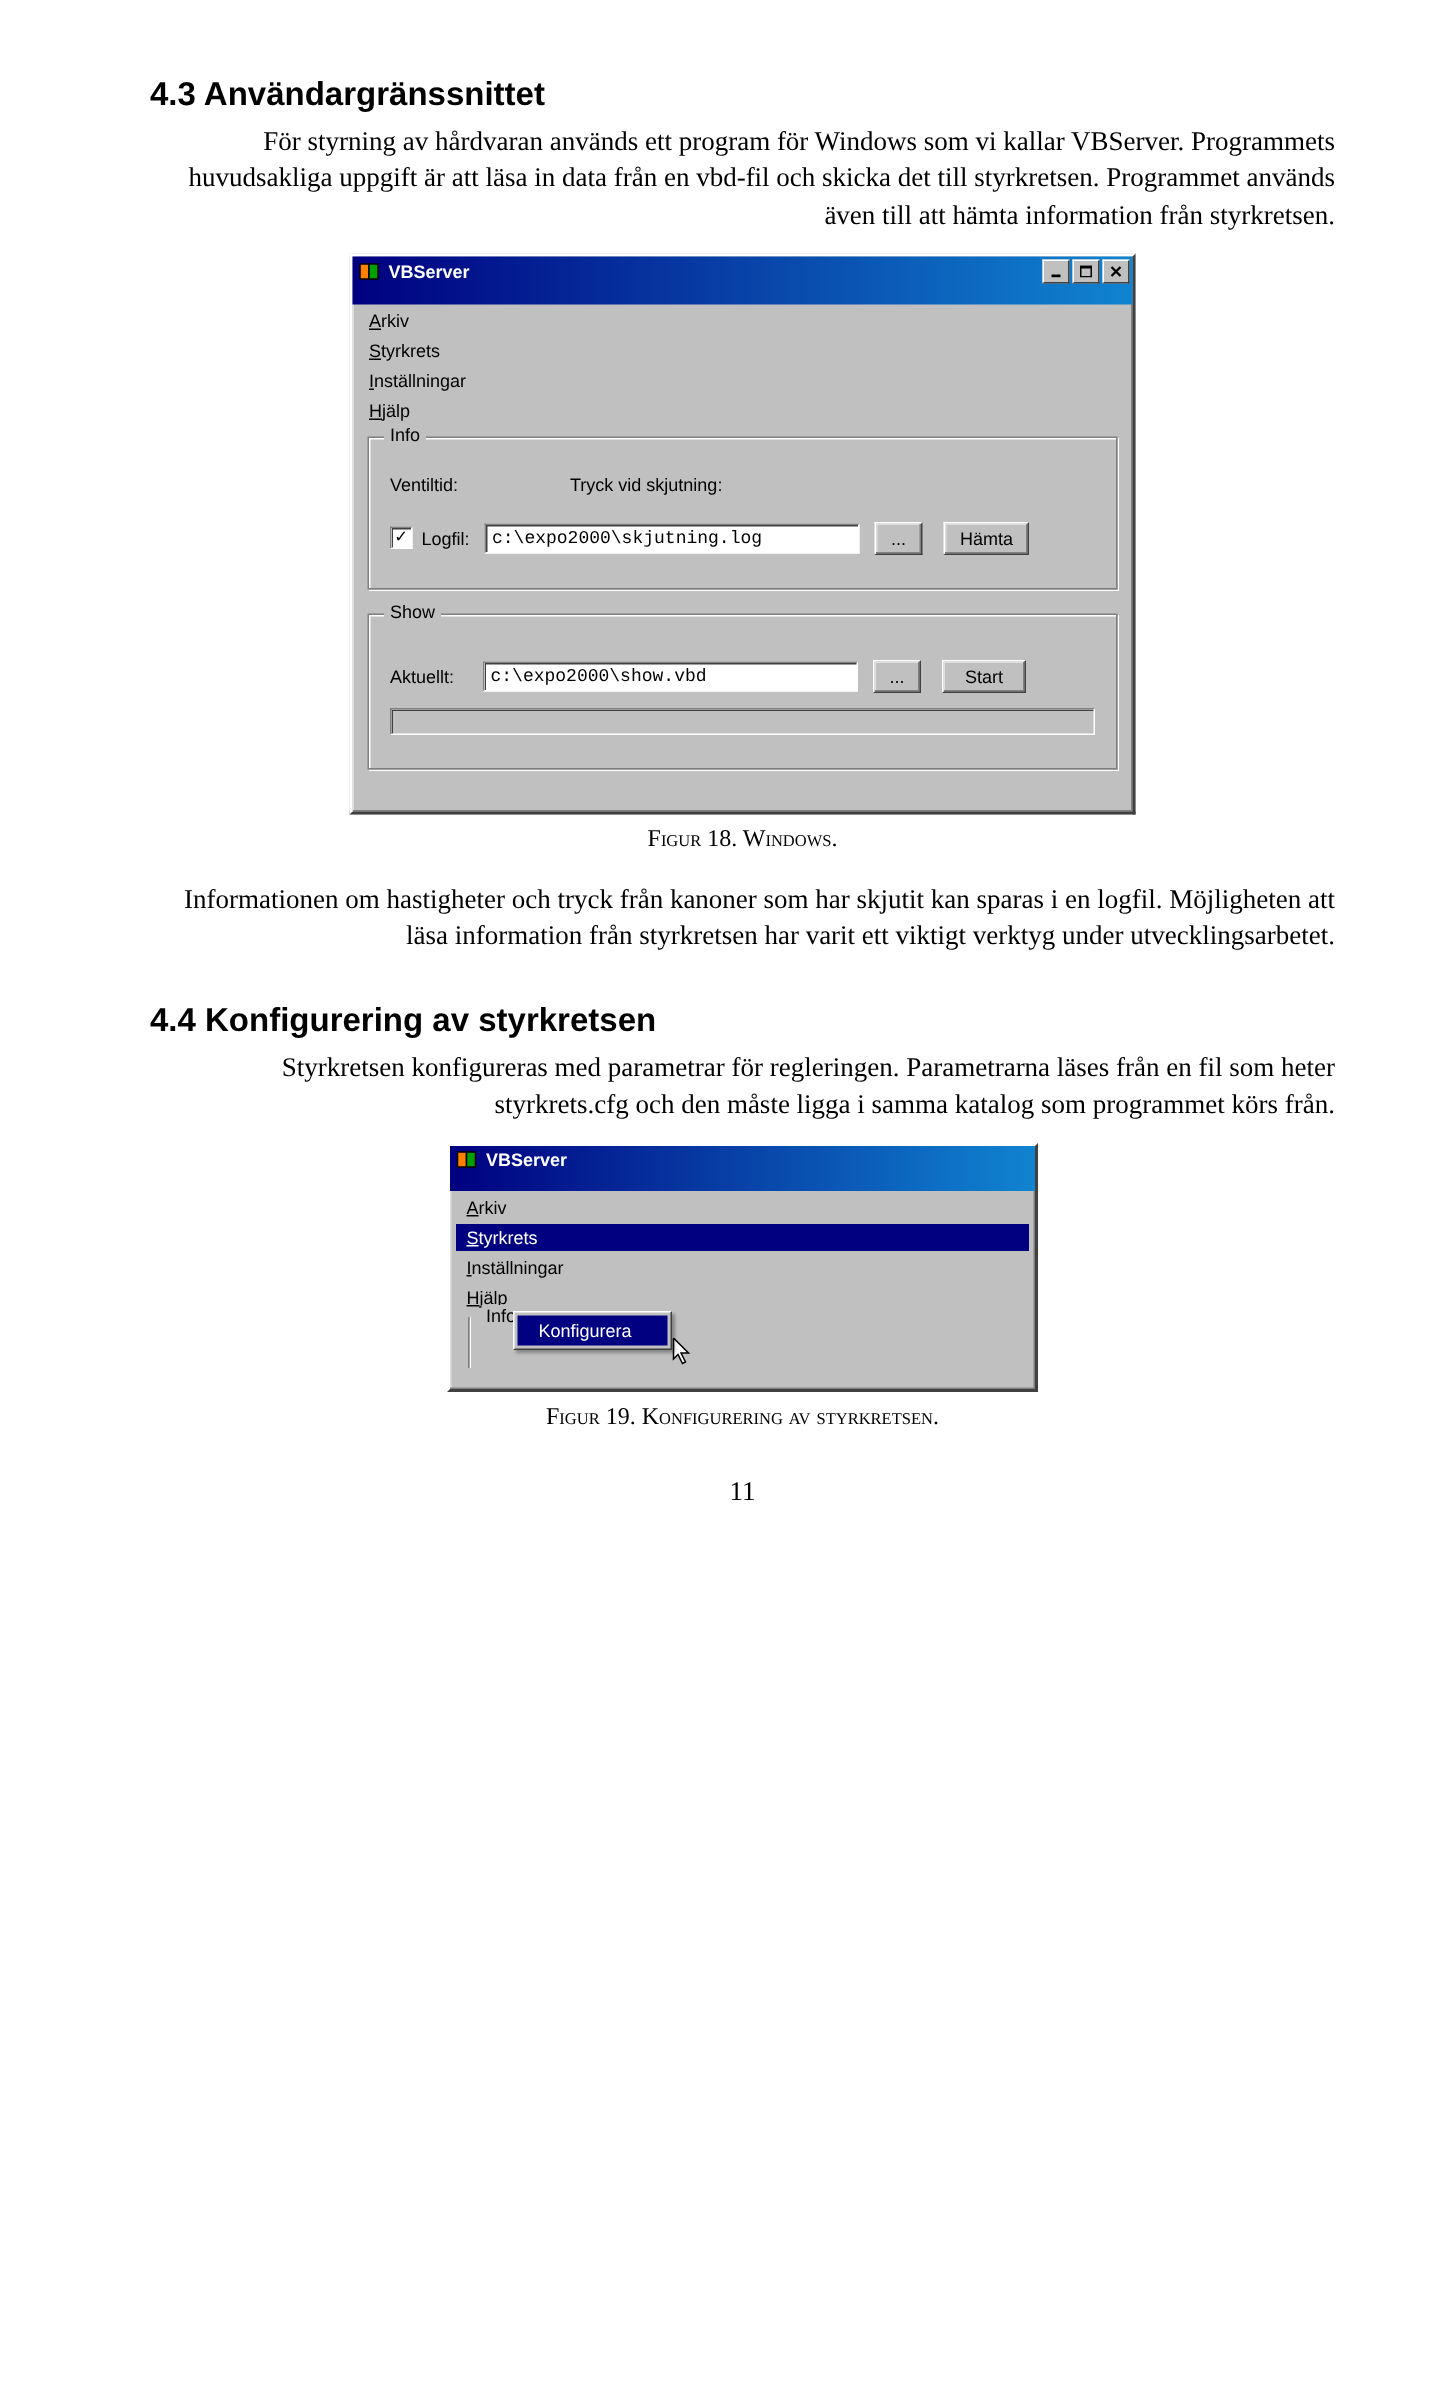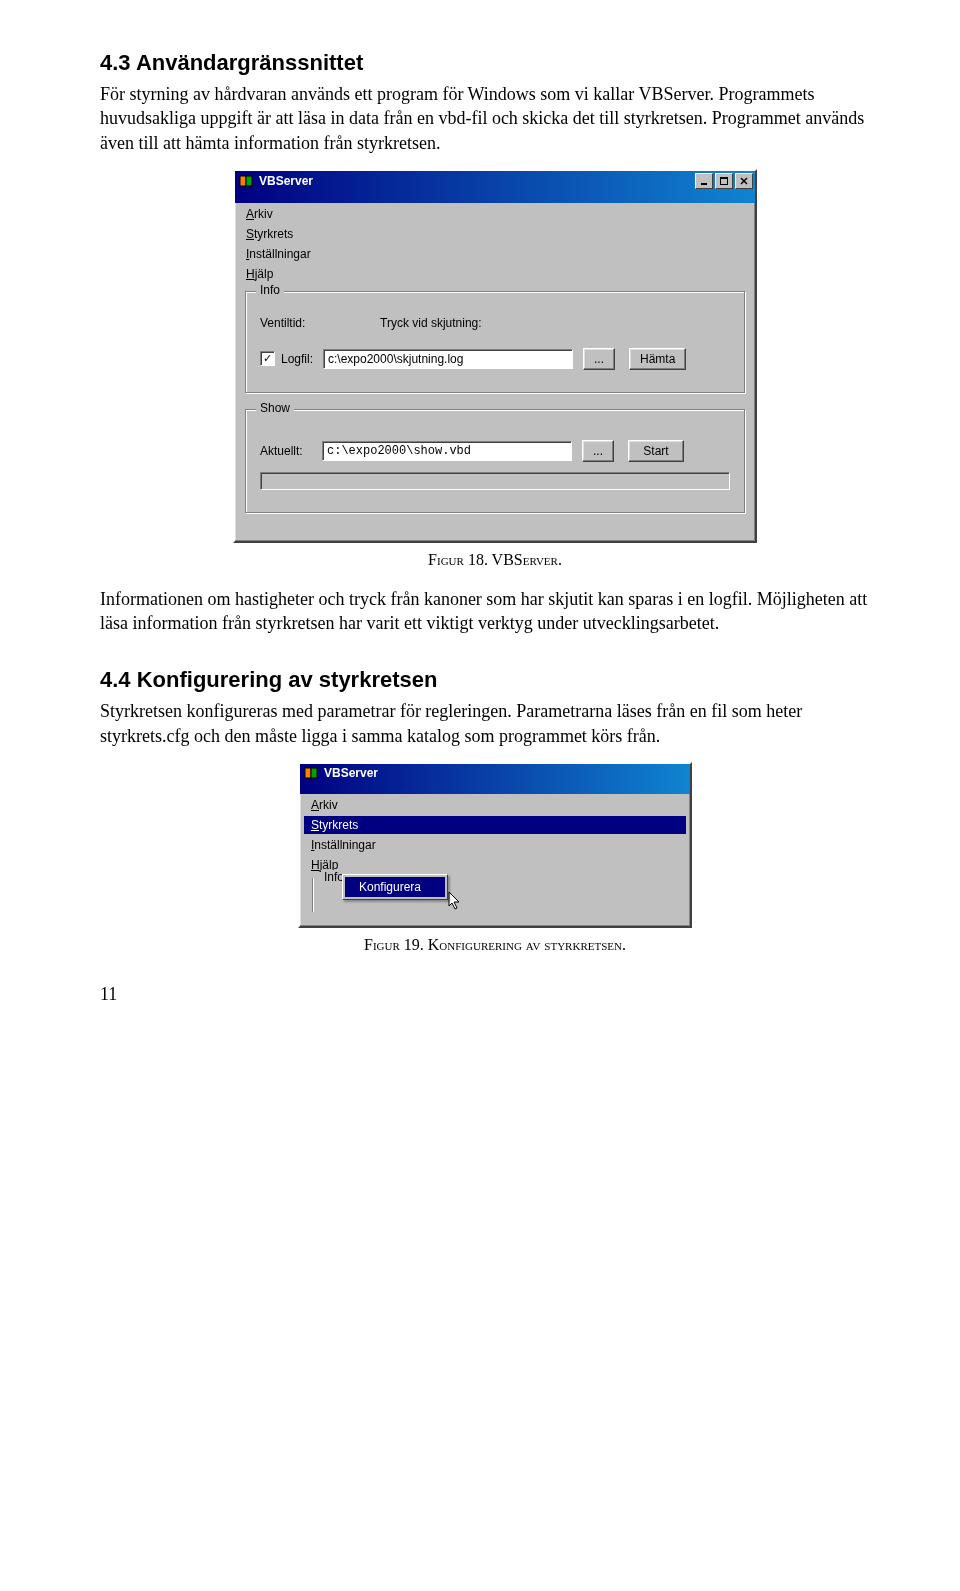--- a/index.html
+++ b/index.html
@@ -14,20 +14,21 @@
   h2 {
     font-family: Arial, sans-serif;
     font-weight: bold;
     font-size: 22px;
     margin: 0 0 6px 0;
   }
   p {
     font-size: 18px;
     line-height: 1.35;
     margin: 0 0 14px 0;
+    text-align: right;
   }
   .fig-caption {
     text-align: center;
     font-size: 16px;
     margin: 8px 0 18px 0;
   }
   .fig-caption .smallcaps {
     font-variant: small-caps;
   }
   .window-wrap {
@@ -207,21 +208,21 @@
     background: #c0c0c0;
     padding: 0 3px;
   }
   .cursor-arrow {
     position: absolute;
     width: 14px;
     height: 20px;
     pointer-events: none;
   }
   .page-num {
-    text-align: left;
+    text-align: center;
     font-size: 18px;
     margin-top: 30px;
   }
 </style>
 </head>
 <body>
 
 
 
 <h2>4.3 Användargränssnittet</h2>
@@ -268,21 +269,21 @@
 
       <div class="groupbox">
         <span class="legend">Info</span>
         <div class="row">
           <span class="lbl col1">Ventiltid:</span>
           <span class="lbl col2">Tryck vid skjutning:</span>
         </div>
         <div class="row" style="margin-top:18px;">
           <span class="checkbox9x">✓</span>
           <span class="lbl" style="width:42px;">Logfil:</span>
-          <span class="textbox" style="width:240px;">c:\expo2000\skjutning.log</span>
+          <span class="textbox" style="width:240px;font-family:Liberation Mono, monospace;">c:\expo2000\skjutning.log</span>
           <span style="width:10px;"></span>
           <span class="btn9x">...</span>
           <span style="width:14px;"></span>
           <span class="btn9x" style="min-width:56px;">Hämta</span>
         </div>
       </div>
 
       <div class="groupbox">
         <span class="legend">Show</span>
         <div class="row" style="margin-top:6px;">
@@ -295,21 +296,21 @@
         </div>
         <div class="row" style="margin-top:10px;">
           <div class="progress9x" style="flex:1;"></div>
         </div>
       </div>
     </div>
   </div>
 </div>
 
 <div class="fig-caption">
-  <span class="smallcaps">Figur 18. </span><span class="smallcaps">VBServer.</span>
+  <span class="smallcaps">Figur 18. </span><span class="smallcaps">Windows.</span>
 </div>
 
 <p>Informationen om hastigheter och tryck från kanoner som har skjutit kan sparas i en logfil. Möjligheten att läsa information från styrkretsen har varit ett viktigt verktyg under utvecklingsarbetet.</p>
 
 <br>
 <h2>4.4 Konfigurering av styrkretsen</h2>
 <p>Styrkretsen konfigureras med parametrar för regleringen. Parametrarna läses från en fil som heter styrkrets.cfg och den måste ligga i samma katalog som programmet körs från.</p>
 
 
 <div class="window-wrap">

